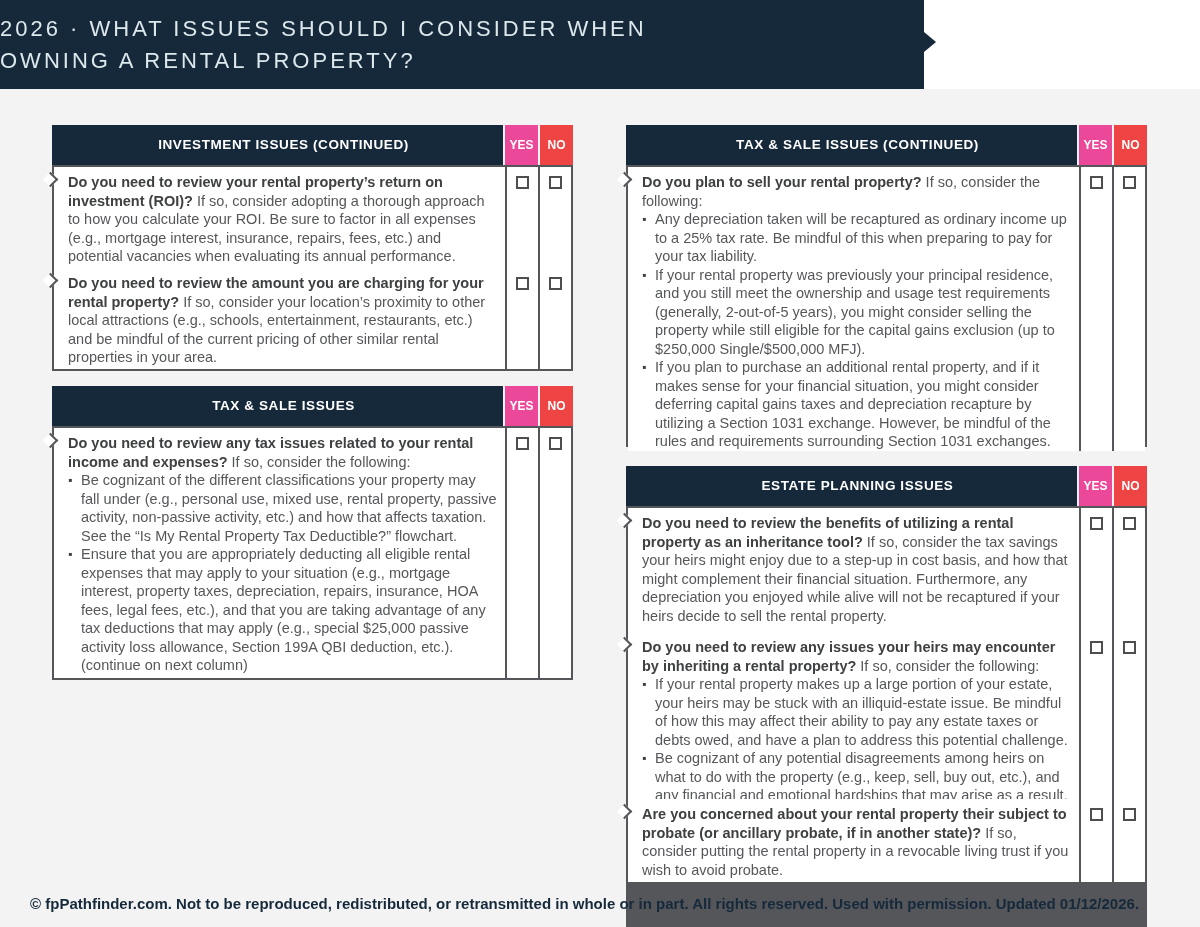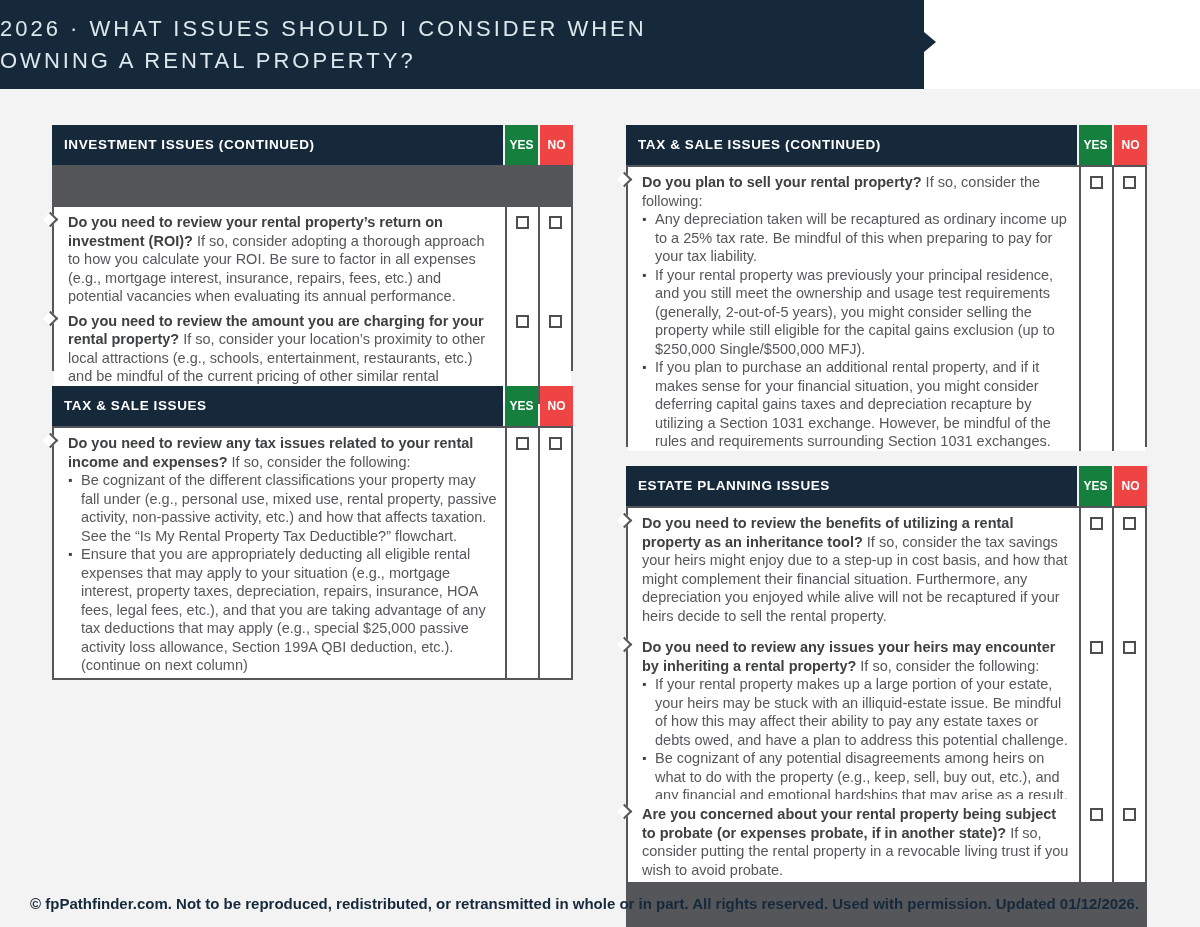--- a/index.html
+++ b/index.html
@@ -38,27 +38,28 @@
     flex:1;
     background:#16293b;
     color:#ffffff;
     font-size:13.5px;
     font-weight:bold;
     letter-spacing:0.6px;
     line-height:40px;
     padding-left:12px;
     white-space:nowrap;
     overflow:hidden;
+    text-align:center;
   }
   .ph-yes, .ph-no {
     width:33px; margin-left:2px;
     color:#ffffff; font-size:12px; font-weight:bold;
     text-align:center; line-height:40px;
   }
-  .ph-yes { background:#15803d; }
+  .ph-yes { background:#ec4899; }
   .ph-no  { background:#ef4444; }
 
   .panel-body {
     background:#55565a;
     border:2px solid #55565a;
     display:flex; flex-direction:column;
   }
   .qrow { display:flex; position:relative; background:#ffffff; }
   .qcell {
     flex:1; background:#ffffff;
@@ -97,21 +98,21 @@
     font-size:12px; color:#3f4042;
   }
 
   
   #t-invest  { left:52px;  top:125px; }
   #t-tax     { left:52px;  top:386px; }
   #t-taxcont { left:626px; top:125px; }
   #t-estate  { left:626px; top:466px;border-radius:13px; }
 
   #t-invest  .panel-body { height:206px; }
-  #t-invest  .qrow.r0 { height:103px;margin-top:40px; }
+  #t-invest  .qrow.r0 { height:103px; }
   #t-invest  .qrow.r1 { height:103px; }
   #t-tax     .panel-body { height:254px; }
   #t-taxcont .panel-body { height:282px; }
   #t-estate  .panel-body { height:423px; }
   #t-estate  .qrow.r0 { height:124px; }
   #t-estate  .qrow.r1 { height:167px; }
   #t-estate  .qrow.r2 { height:83px; }
 
   
   .footer {
@@ -250,21 +251,21 @@
       <div class="ckcol">
           <span class="ckbox"></span>
         </div>
       <div class="ckcol">
           <span class="ckbox"></span>
         </div>
     </div>
     <div class="qrow r2">
       <span class="chev"></span>
       <div class="qcell">
-        <b>Are you concerned about your rental property being subject to probate (or expenses probate, if in another state)?</b><span> If so, consider putting the rental property in a revocable living trust if you wish to avoid probate.</span>
+        <b>Are you concerned about your rental property their subject to probate (or ancillary probate, if in another state)?</b><span> If so, consider putting the rental property in a revocable living trust if you wish to avoid probate.</span>
       </div>
       <div class="ckcol">
           <span class="ckbox"></span>
         </div>
       <div class="ckcol">
           <span class="ckbox"></span>
         </div>
     </div>
   </div>
 </div>

